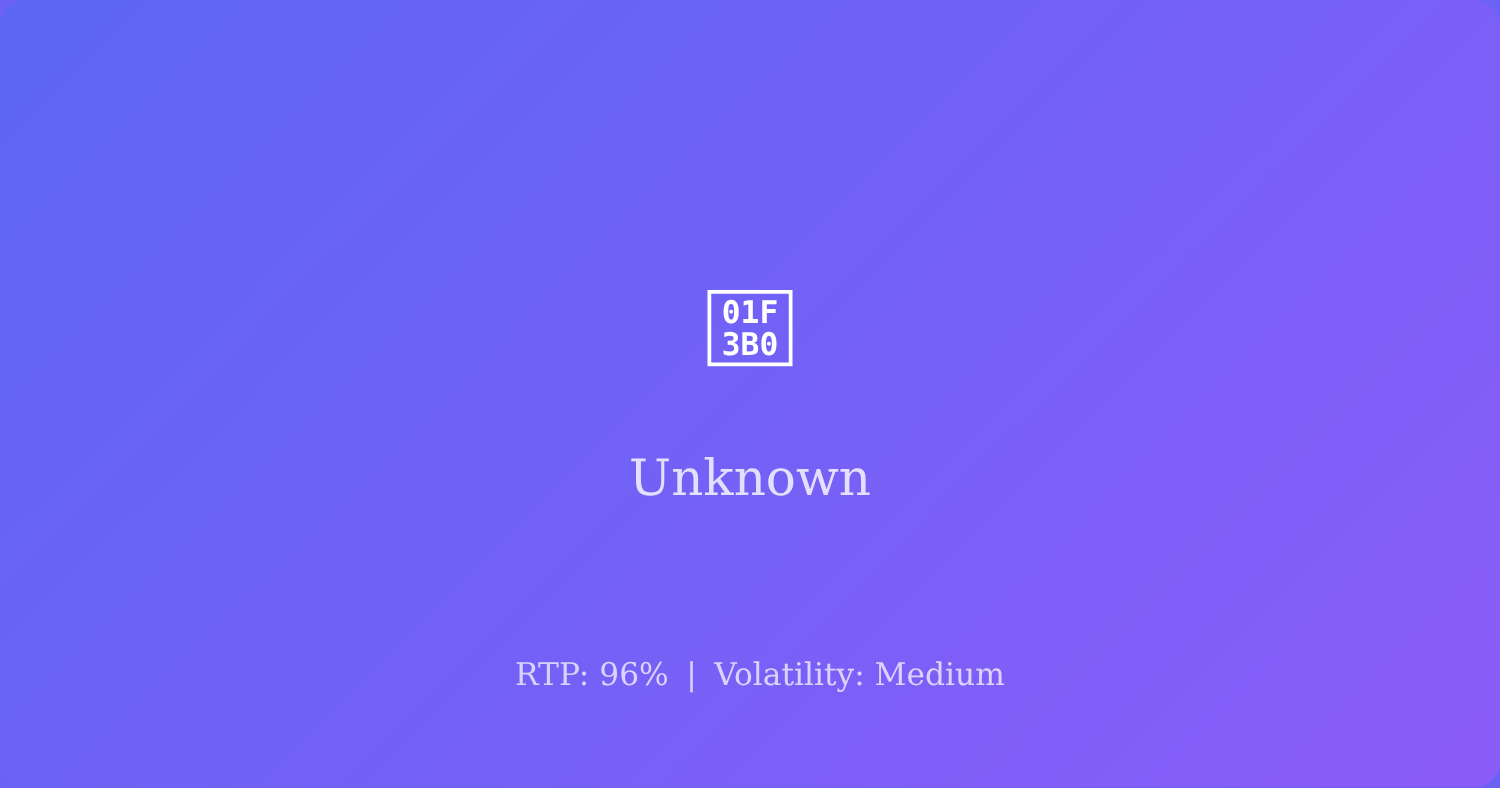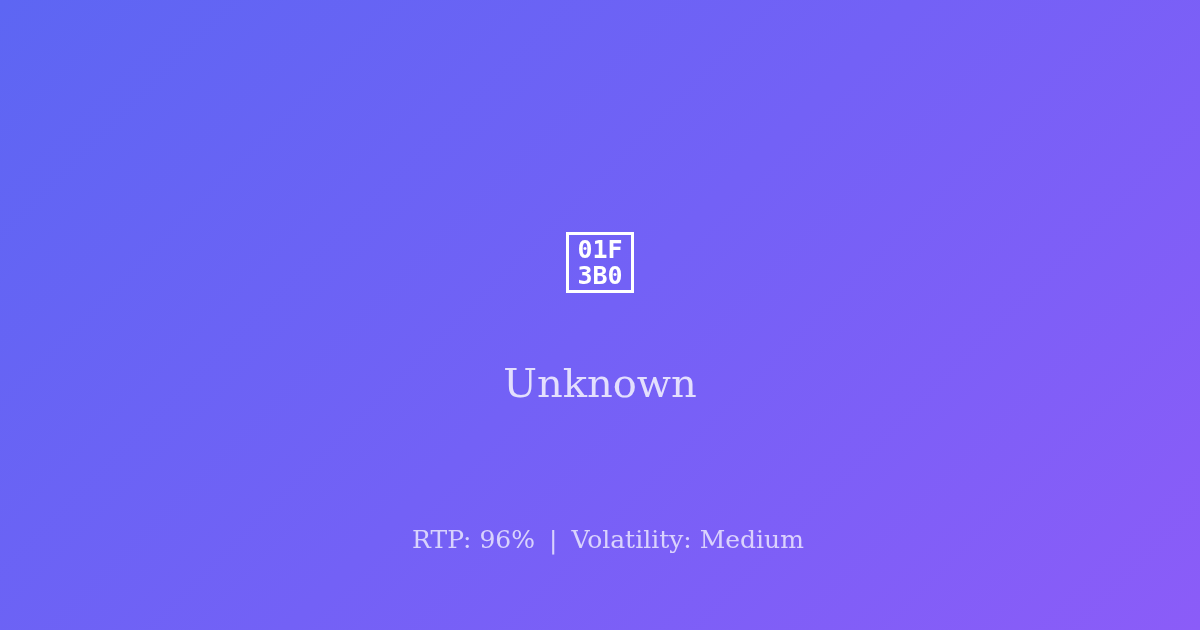--- a/index.html
+++ b/index.html
@@ -19,20 +19,21 @@
   .og-card {
     position: relative;
     width: 1200px;
     height: 630px;
     background: linear-gradient(135deg, #5d66f3 0%, #7361f6 50%, #8b5cf8 100%);
     display: flex;
     flex-direction: column;
     align-items: center;
     justify-content: flex-start;
     overflow: hidden;
+    border-radius: 21px;
   }
 
   
   .title-row {
     position: absolute;
     left: 0;
     right: 0;
     top: 232px;
     display: flex;
     align-items: center;

